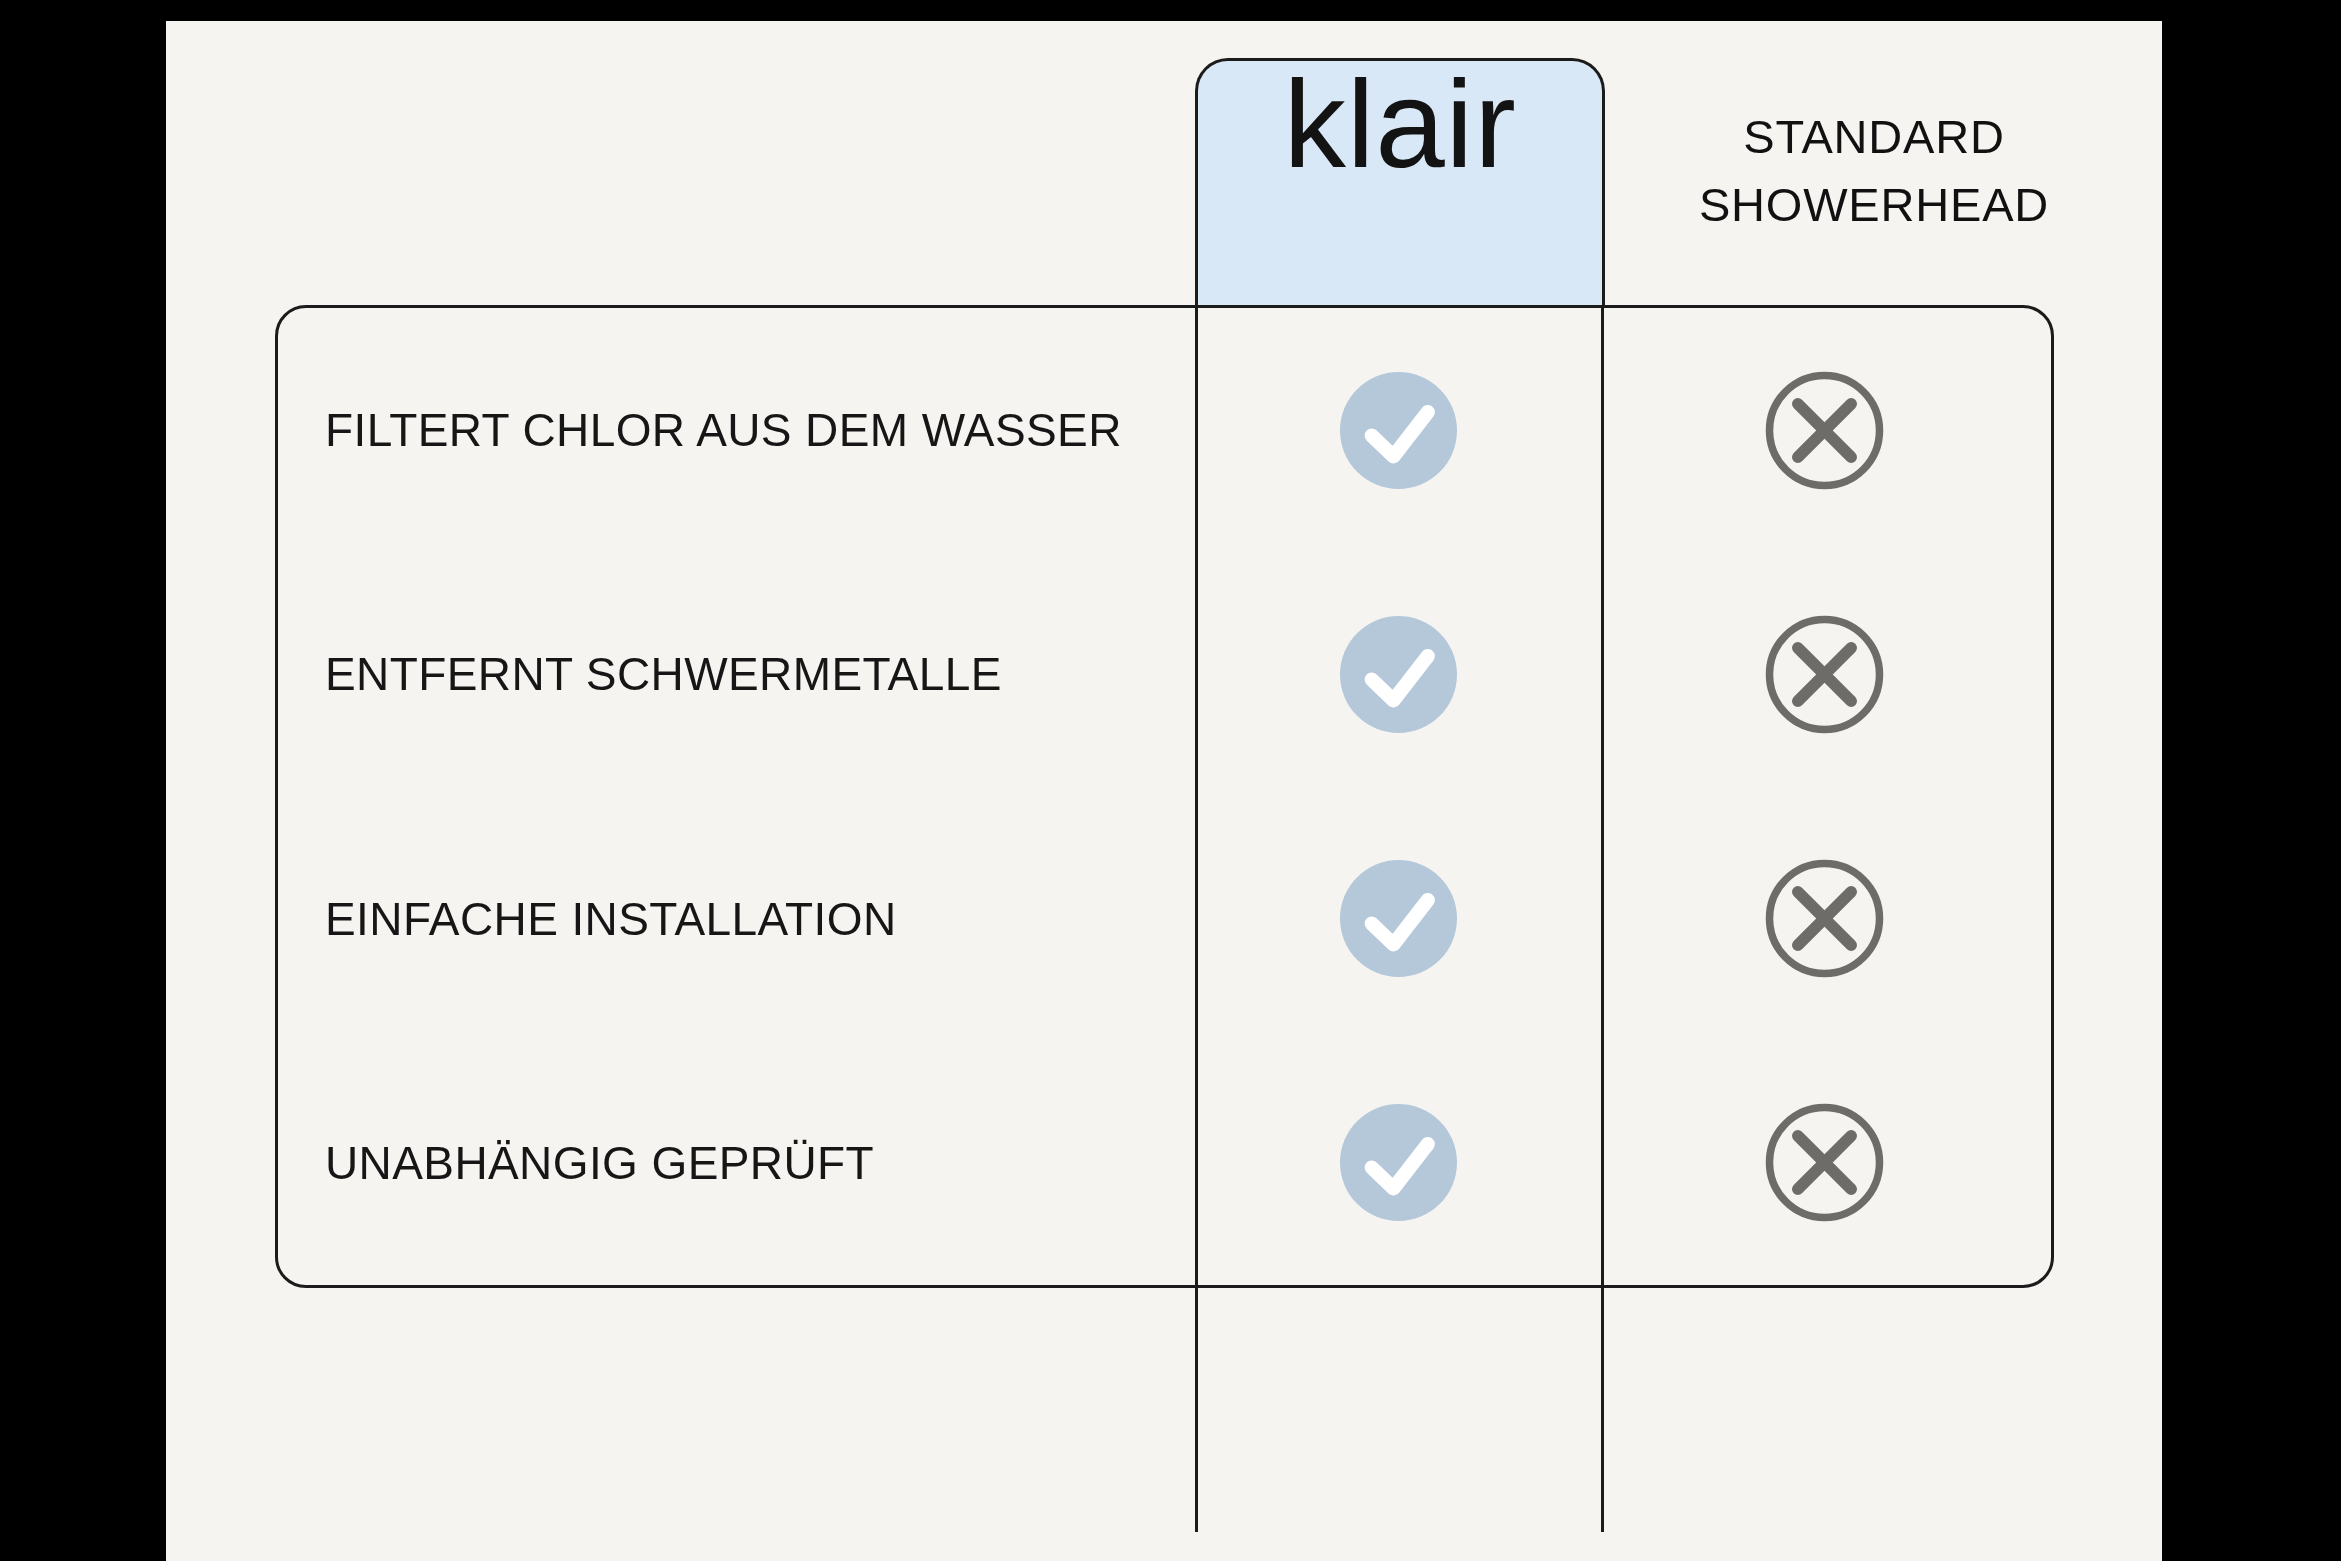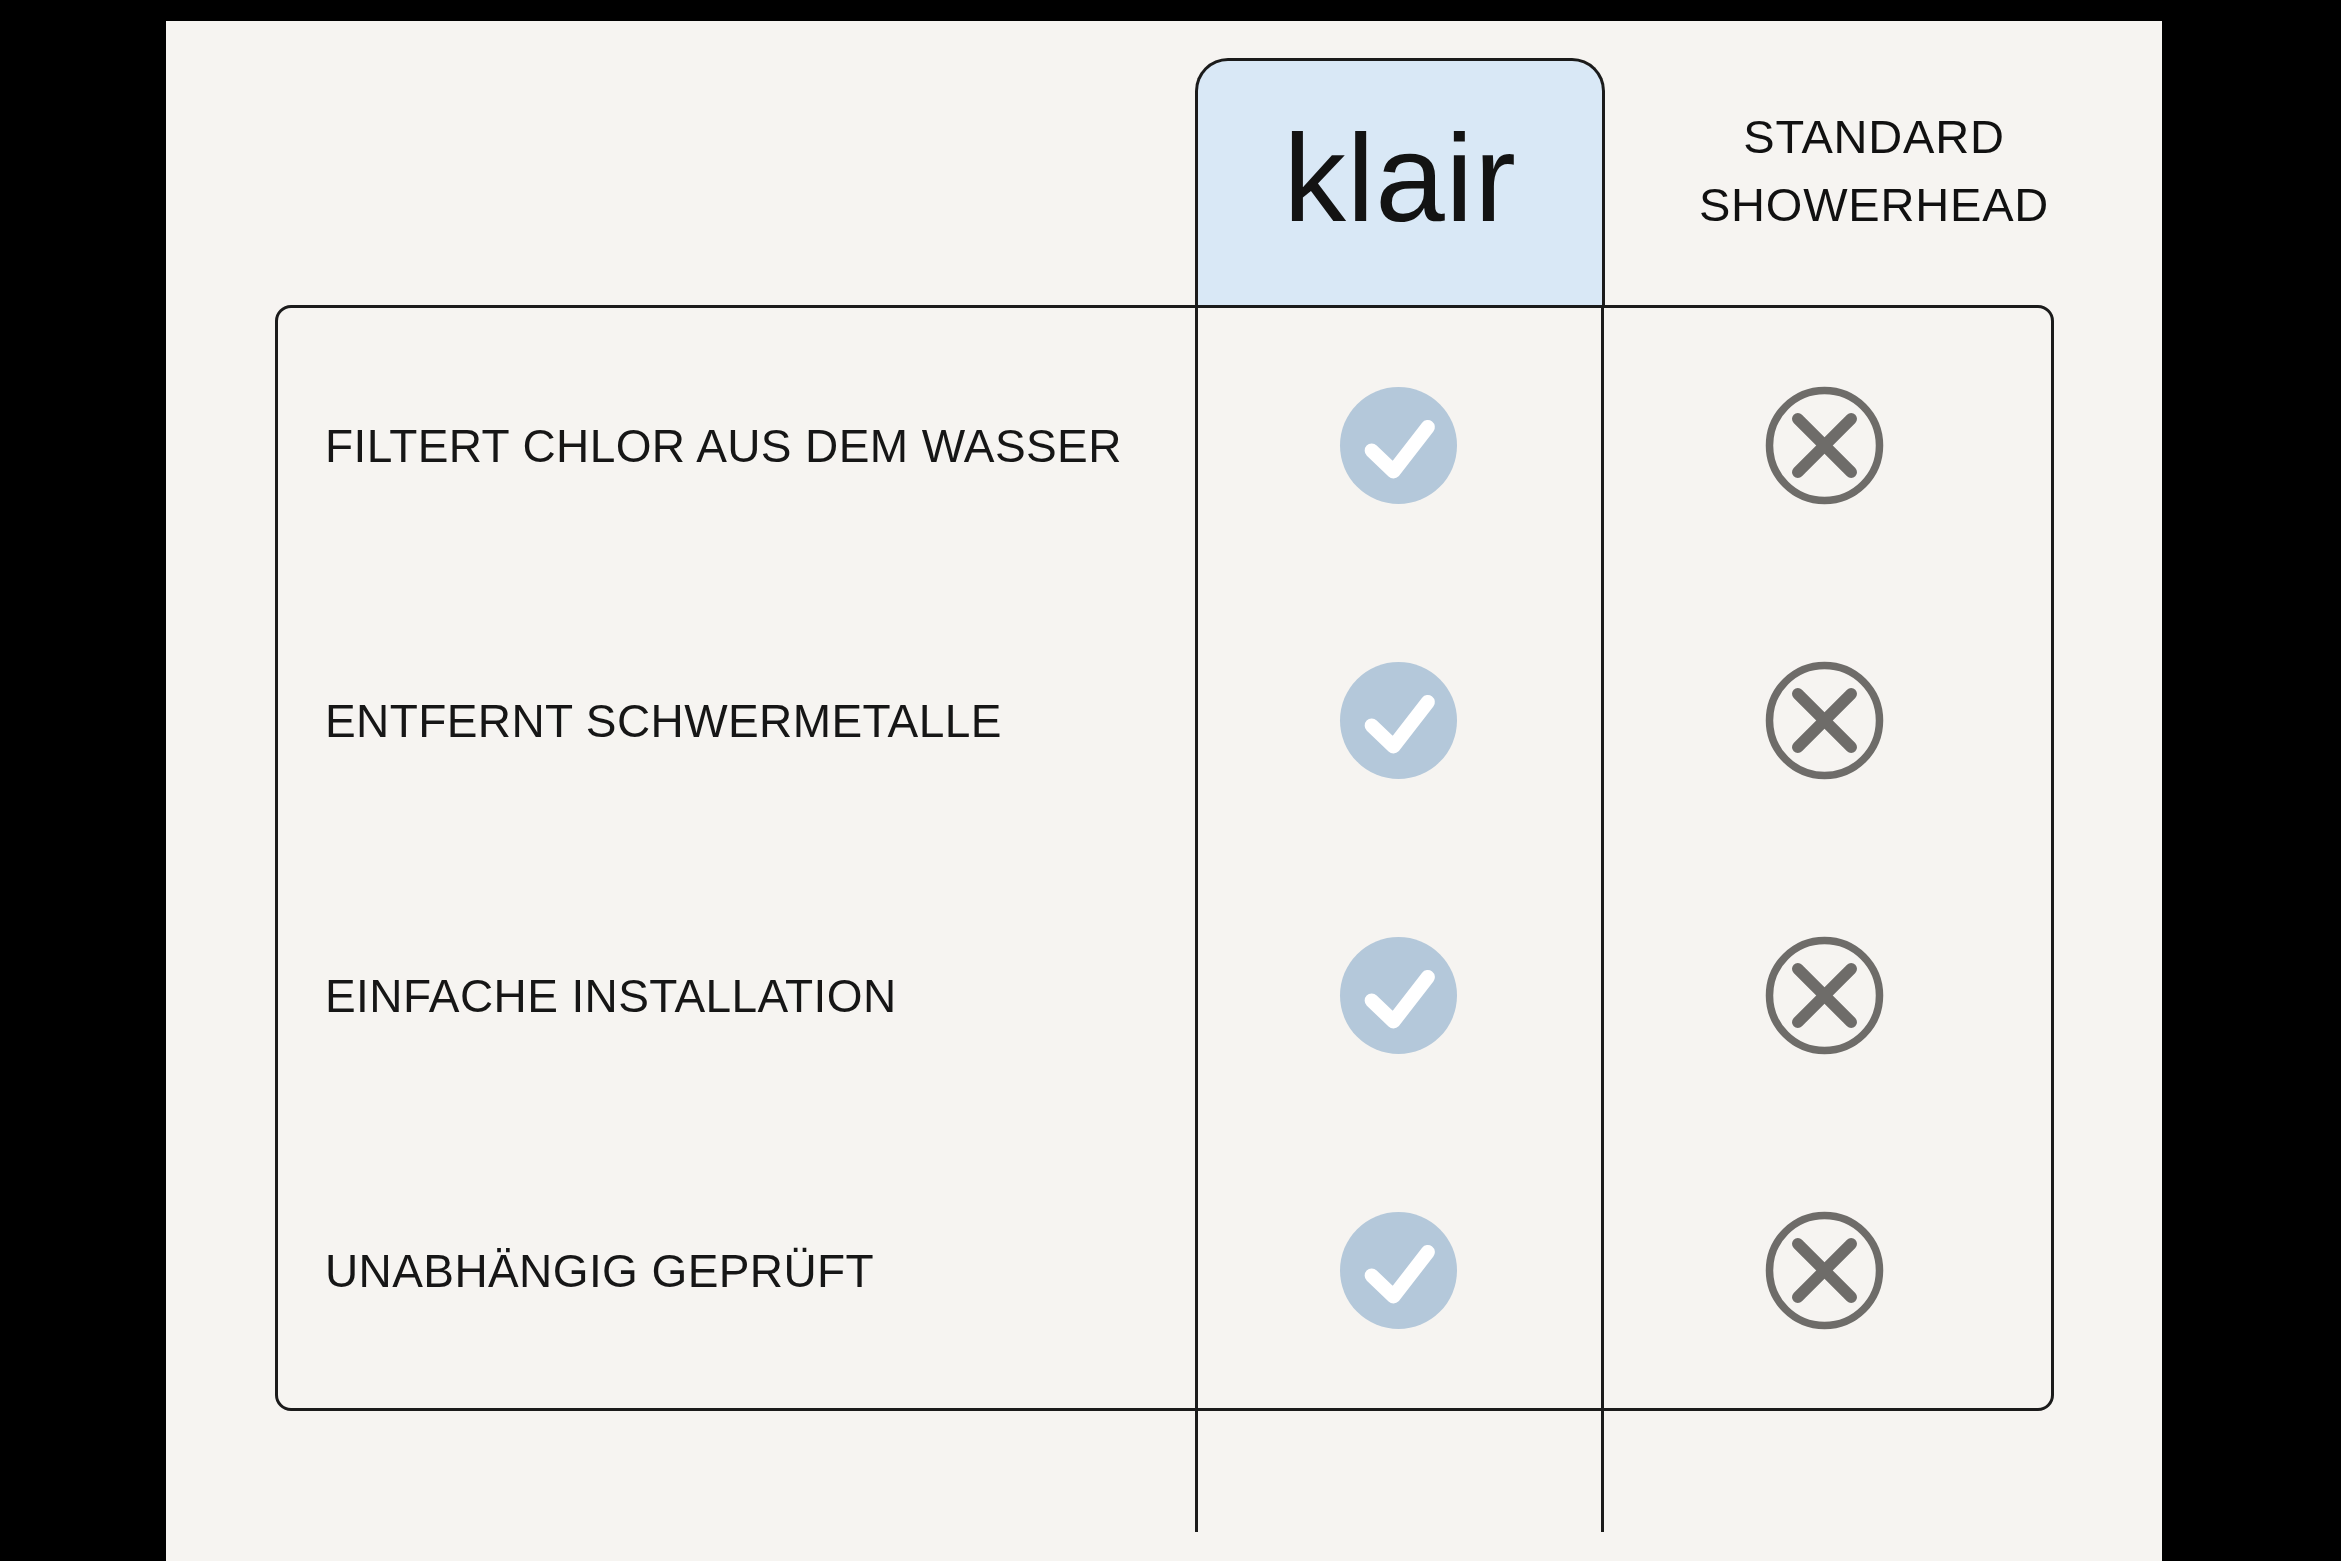--- a/index.html
+++ b/index.html
@@ -24,23 +24,23 @@
     height: 1540px;
     background: #f6f4f1;
   }
   
   .table {
     position: absolute;
     box-sizing: border-box;
     left: 109px;
     top: 284px;
     width: 1779px;
-    height: 1106px;
+    height: 983px;
     border: 3.3px solid #1b1b1b;
-    border-radius: 16px;
+    border-radius: 31px;
     display: flex;
     flex-direction: column;
   }
   .divider {
     position: absolute;
     width: 3.3px;
     background: #1b1b1b;
     top: 284px;
     height: 1227px;
   }
@@ -53,21 +53,20 @@
     box-sizing: border-box;
     left: 1029px;
     top: 37px;
     width: 410px;
     height: 250px;
     background: #d9e8f6;
     border: 3.3px solid #1b1b1b;
     border-bottom: none;
     border-radius: 33px 33px 0 0;
     display: flex;
-    align-items: center;
     justify-content: center;
   }
   .klair-logo {
     font-size: 125px;
     font-weight: 500;
     letter-spacing: 0.8px;
     color: #131313;
     line-height: 1;
     padding-bottom: 15px;
   }

